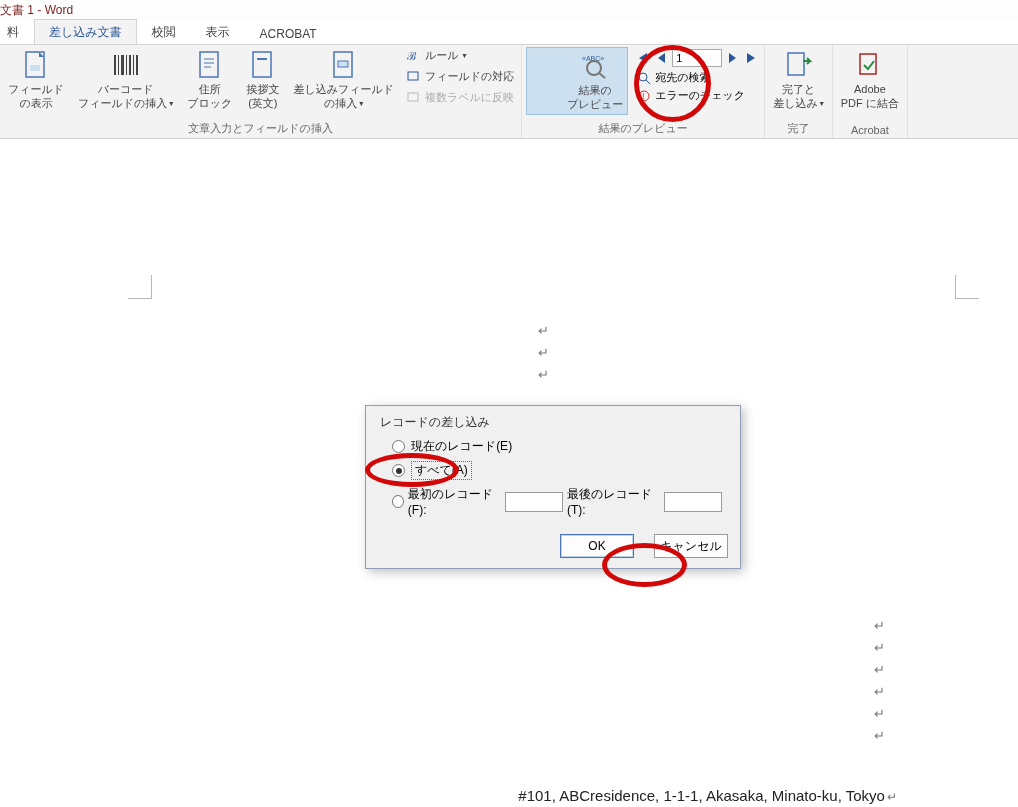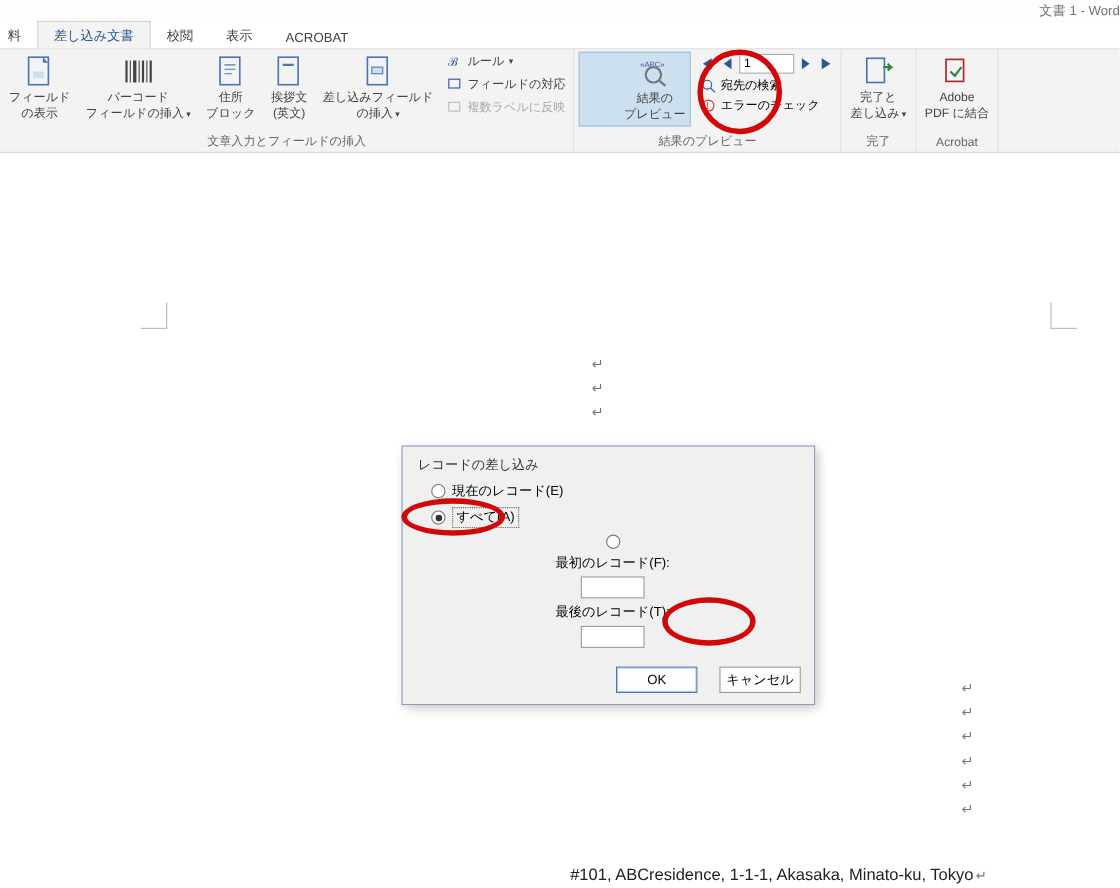--- a/index.html
+++ b/index.html
@@ -8,22 +8,22 @@
     font-size: 12px;
     background: #ffffff;
     width: 1018px;
     height: 807px;
     overflow: hidden;
     position: relative;
   }
   .titlebar {
     height: 20px;
     line-height: 20px;
-    text-align: right;
-    color: #737373;
+    text-align: left;
+    color: #7f1d1d;
     font-size: 12px;
     background: #fdfdfd;
   }
   .tabs {
     height: 25px;
     display: flex;
     border-bottom: 1px solid #d4d4d4;
     background: #fff;
     align-items: flex-end;
   }
@@ -178,21 +178,21 @@
     width:13px; height:13px; border:1px solid #777; border-radius:50%;
     display:inline-flex; align-items:center; justify-content:center;
     background:#fff;
   }
   .radio.checked::after {
     content:""; width:6px; height:6px; border-radius:50%; background:#333;
   }
   .radio-label.boxed {
     border:1px dotted #666; padding:0 3px;
   }
-  .dlg-row-range { display:flex; align-items:center; gap:4px; padding:3px 4px 3px 12px;flex-direction:column;}
+  .dlg-row-range { display:flex; align-items:center; gap:4px; padding:3px 4px 3px 12px;}
   .dlg-row-range input {
     width:58px; height:20px; border:1px solid #999; background:#fff;
   }
   .dlg-buttons {
     display:flex; justify-content:flex-end; gap:20px;
     padding: 8px 12px 10px;
   }
   .dlg-buttons button {
     min-width: 74px; height:24px;
     border:1px solid #9a9a9a; background:#fdfdfd;

